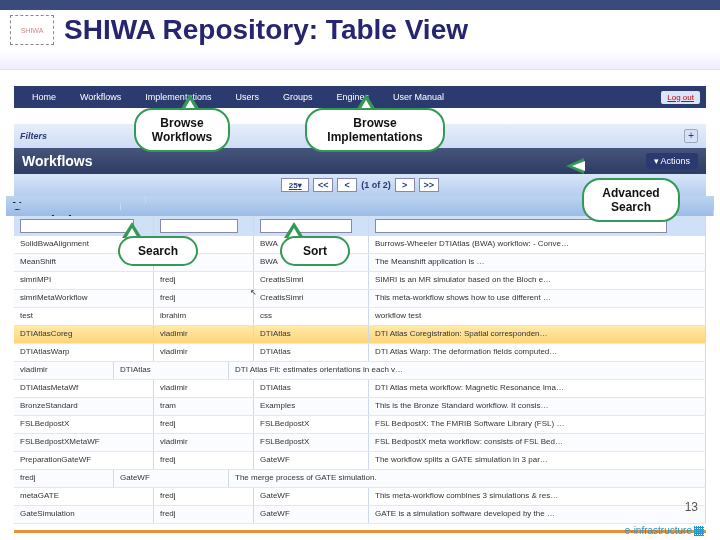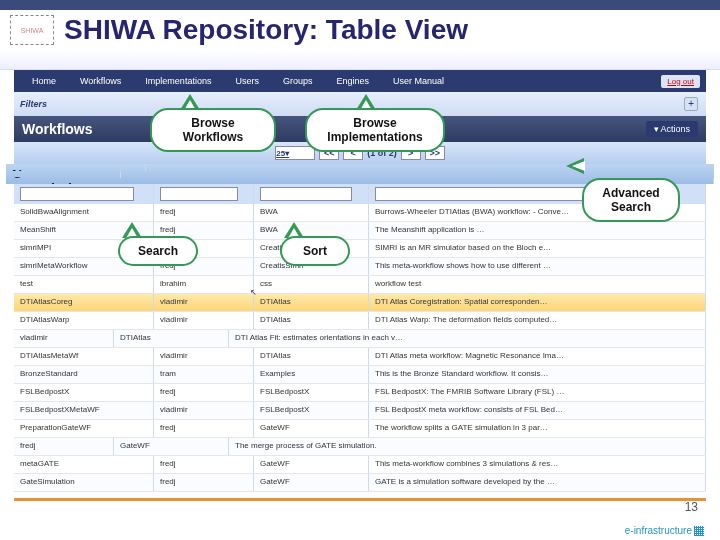--- a/index.html
+++ b/index.html
@@ -2,32 +2,32 @@
 <html><head>
 <meta charset="utf-8">
 <style>
   * { box-sizing: border-box; margin: 0; padding: 0; font-family: Arial, Helvetica, sans-serif; }
   body { width: 720px; height: 540px; background: #fff; position: relative; overflow: hidden; font-size: 9px; }
   .topbar { height: 10px; background: #3a4a7a; }
   .titlebar { display: flex; align-items: center; padding: 4px 10px; }
   .logo { width: 44px; height: 30px; border: 1px dashed #888; margin-right: 10px; display:flex; align-items:center; justify-content:center; color:#c88; font-size:7px; }
   .pagetitle { font-size: 28px; font-weight: bold; color: #262670; }
   .gradbar { height: 20px; background: linear-gradient(#fff,#eef); border-bottom:1px solid #dde; }
-  .nav { height: 22px; background: #2b3b70; color: #fff; display:flex; align-items:center; padding: 0 6px; font-size:9px; margin: 0 14px; }
+  .nav { height: 22px; background: #2b3b70; color: #fff; display:flex; align-items:center; padding: 0 6px; font-size:9px; margin: 16px 14px; }
   .nav .tab { padding: 4px 12px; cursor:pointer; }
   .nav .spacer { flex:1; }
   .nav .logout { color: #c00; background:#dce4f7; padding:2px 6px; border-radius:2px; font-size:8px;text-decoration:underline; }
   .subbar { height: 20px; background: linear-gradient(#e6eefb,#cfdcf5); margin:0 14px; display:flex; align-items:center; padding:12px 6px; font-size:9px; color:#2a3a70; position:relative;font-style:italic;}
   .filters-label { font-weight:bold; color:#2a3a70; }
   .plus { position:absolute; right:8px; width:14px; height:14px; background:#d6e1f7; border:1px solid #9ab; color:#2a3a70; text-align:center; line-height:12px; border-radius:2px; font-size:10px;}
   .section { height: 26px; background: linear-gradient(#46557d,#2e3b63); margin:0 14px; display:flex; align-items:center; padding:0 8px; color:#fff; }
   .section-title { font-size:14px; font-weight:bold; flex:1; }
   .actions-btn { font-size:9px; background:#2a3a70; padding:3px 8px; border-radius:2px; }
   .pager { height: 22px; background: linear-gradient(#d8e6fa,#b6cdee); margin:0 14px; display:flex; align-items:center; justify-content:center; gap:4px; font-size:9px; color:#2a3a70; font-weight:bold; }
-  .pager .sel{ width:40px; height:14px; background:#fff; border:1px solid #88a; display:inline-flex; align-items:center; font-size:8px;text-decoration:underline;}
+  .pager .sel{ width:28px; height:14px; background:#fff; border:1px solid #88a; display:inline-flex; align-items:center; justify-content:center; font-size:8px;text-decoration:underline;}
   .pager .pbtn { width:20px; height:14px; background:#fff; border:1px solid #88a; display:inline-flex; align-items:center; justify-content:center;}
   .colhead { height: 20px; background: linear-gradient(#bcd4f1,#9cbce6); margin:0 6px; display:flex; color:#123; font-weight:bold; font-size:14px;flex-direction:column; }
   .colhead div, .filterrow div, .row div { padding: 3px 6px; border-right:1px solid #cdd9ee; overflow:hidden; white-space:nowrap; text-overflow:ellipsis; }
   .c-name { width: 140px; }
   .c-owner { width: 100px; }
   .c-group { width: 115px; }
   .c-desc { flex: 1; }
   .filterrow { height: 20px; background: #cfe0f7; margin:0 14px; display:flex; }
   .filterrow input { width: 90%; height: 14px; border:1px solid #88a; font-size:8px; padding:1px 2px;}
   .rows { margin:0 14px; }
@@ -198,21 +198,21 @@
       <div class="c-desc">GATE is a simulation software developed by the …</div>
     </div>
   </div>
 
 <div class="footbar"></div>
 <div class="pagenum">13</div>
 <div class="brand">
   <span>e-infrastructure</span><span class="einfra-icon"></span>
 </div>
 
-<div class="callout" style="top:108px; left:150px; width:126px;">Browse
+<div class="callout" style="top:108px; left:134px; width:96px;">Browse
 Workflows</div>
 <div class="tail up" style="top:94px; left:180px;"></div>
 
 <div class="callout" style="top:108px; left:305px; width:140px;">Browse
 Implementations</div>
 <div class="tail up" style="top:94px; left:356px;"></div>
 
 <div class="callout" style="top:178px; left:582px; width:98px;">Advanced
 Search</div>
 <div class="tail left" style="top:158px; left:566px;"></div>

